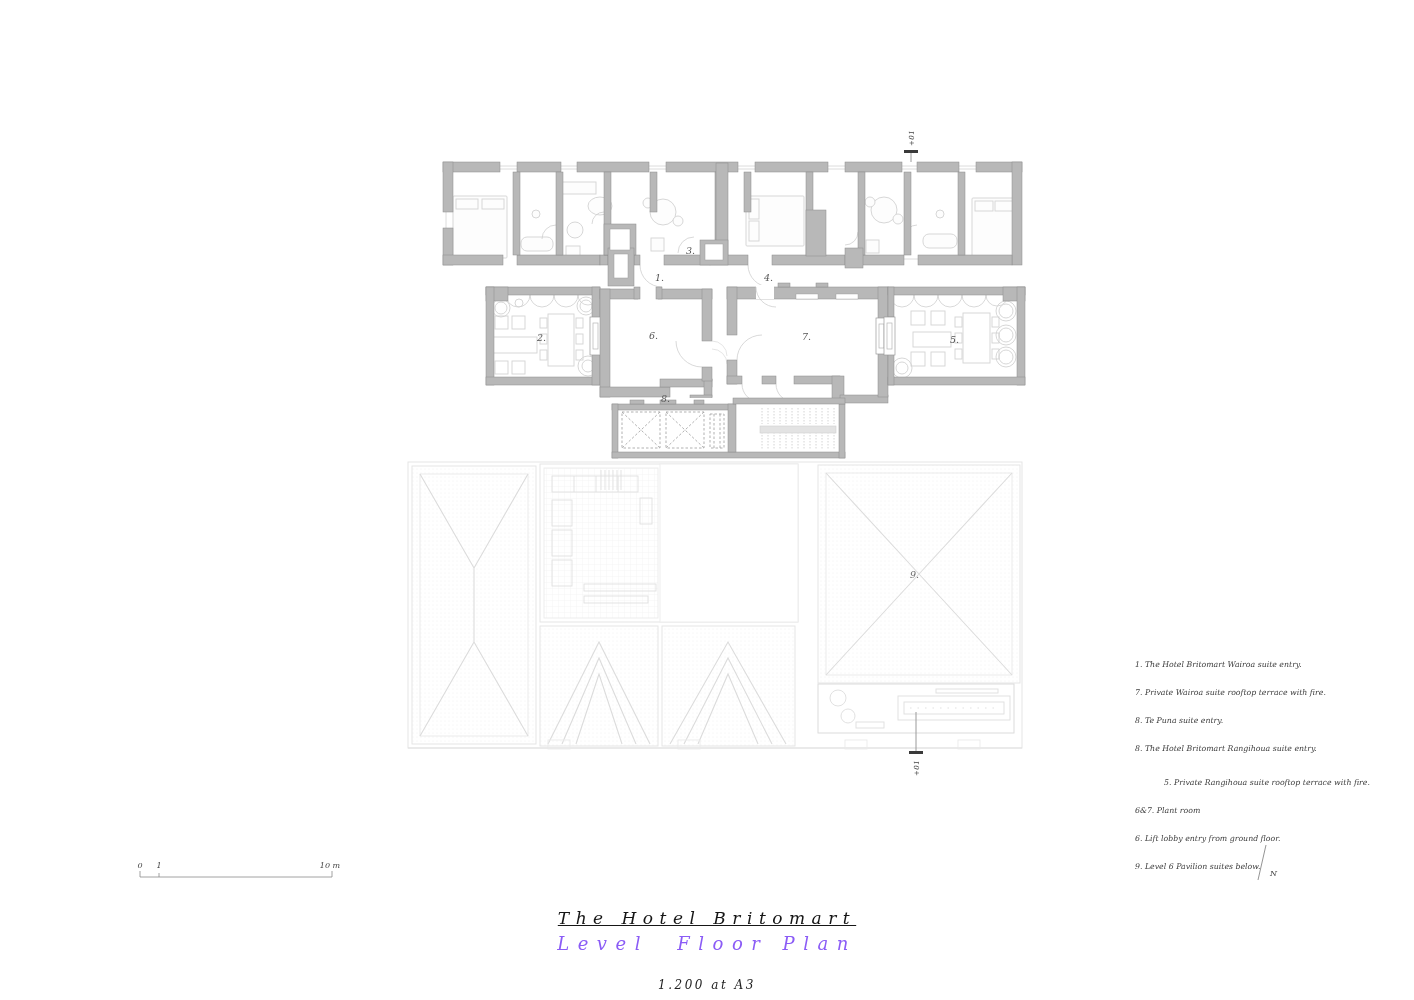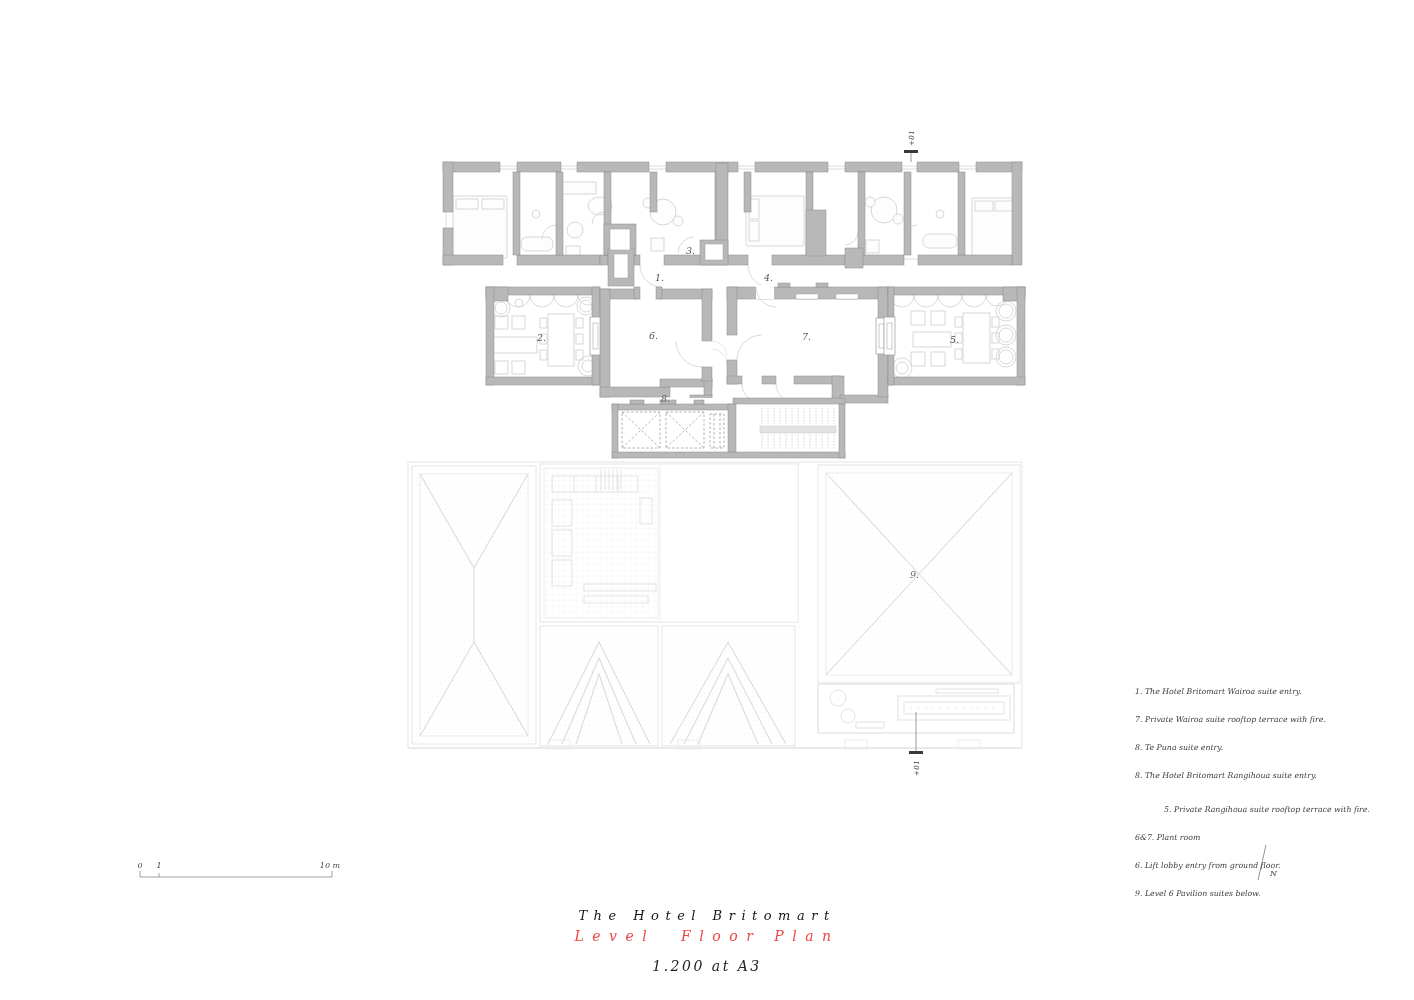--- a/index.html
+++ b/index.html
@@ -5,28 +5,28 @@
   html,body{margin:0;padding:0;background:#fff;}
   .sheet{position:relative;width:1414px;height:1000px;background:#ffffff;overflow:hidden;
          font-family:"DejaVu Serif","Liberation Serif",serif;}
   svg{position:absolute;left:0;top:0;}
   svg text{font-family:"DejaVu Serif","Liberation Serif",serif;font-style:italic;}
   .room-num{font-size:9.5px;fill:#555;}
   .ghost-num{font-size:9.5px;fill:#6a6a6a;}
   .marker-txt{font-size:7px;fill:#333;letter-spacing:.5px;}
   .scale-txt{font-size:8px;fill:#444;}
   .north-txt{font-size:8px;fill:#444;}
-  .legend{position:absolute;left:1135px;top:668px;width:260px;color:#3d3d3d;
+  .legend{position:absolute;left:1135px;top:641px;width:260px;color:#3d3d3d;
           font-style:italic;font-size:7.8px;line-height:9.4px;white-space:pre;}
   .legend .grp2{margin-top:5px;margin-left:29px;}
   .titleblock{position:absolute;left:0;top:908px;width:100%;text-align:center;color:#161616;}
   .titleblock div{white-space:pre;}
-  .t-project{font-style:italic;font-size:13px;letter-spacing:6.5px;}
-  .t-title{font-style:italic;font-size:14px;letter-spacing:8.5px;margin-top:5px;color:#ef4444;}
-  .t-scale{font-style:italic;font-size:14px;letter-spacing:2.5px;margin-top:14px;color:#222;}
+  .t-project{font-style:italic;font-size:17px;letter-spacing:6.5px;text-decoration:underline;}
+  .t-title{font-style:italic;font-size:18px;letter-spacing:8.5px;margin-top:5px;color:#8b5cf6;}
+  .t-scale{font-style:italic;font-size:12px;letter-spacing:2.5px;margin-top:24px;color:#222;}
 </style>
 </head>
 <body>
 
 <div class="sheet">
 
 <svg width="1414" height="1000" viewBox="0 0 1414 1000">
   <defs>
     <pattern id="dots" width="4" height="4" patternUnits="userSpaceOnUse">
       <circle cx="1" cy="1" r="0.5" fill="#ececec"></circle>

